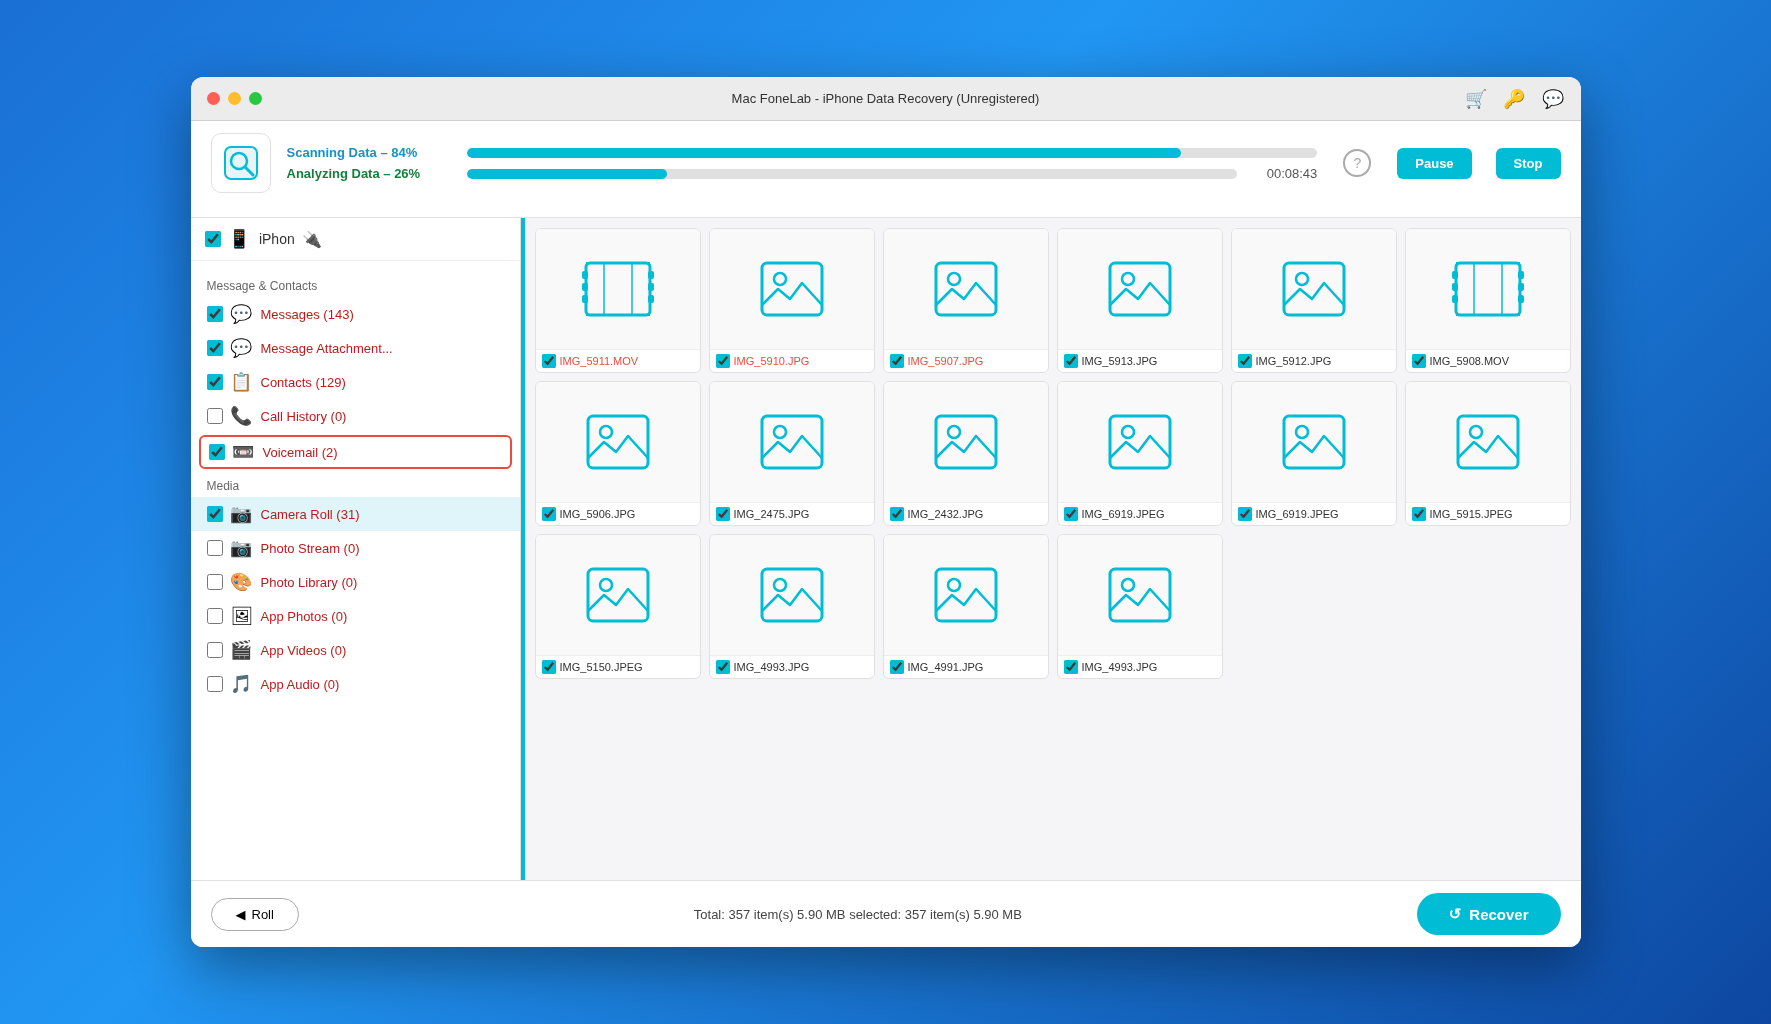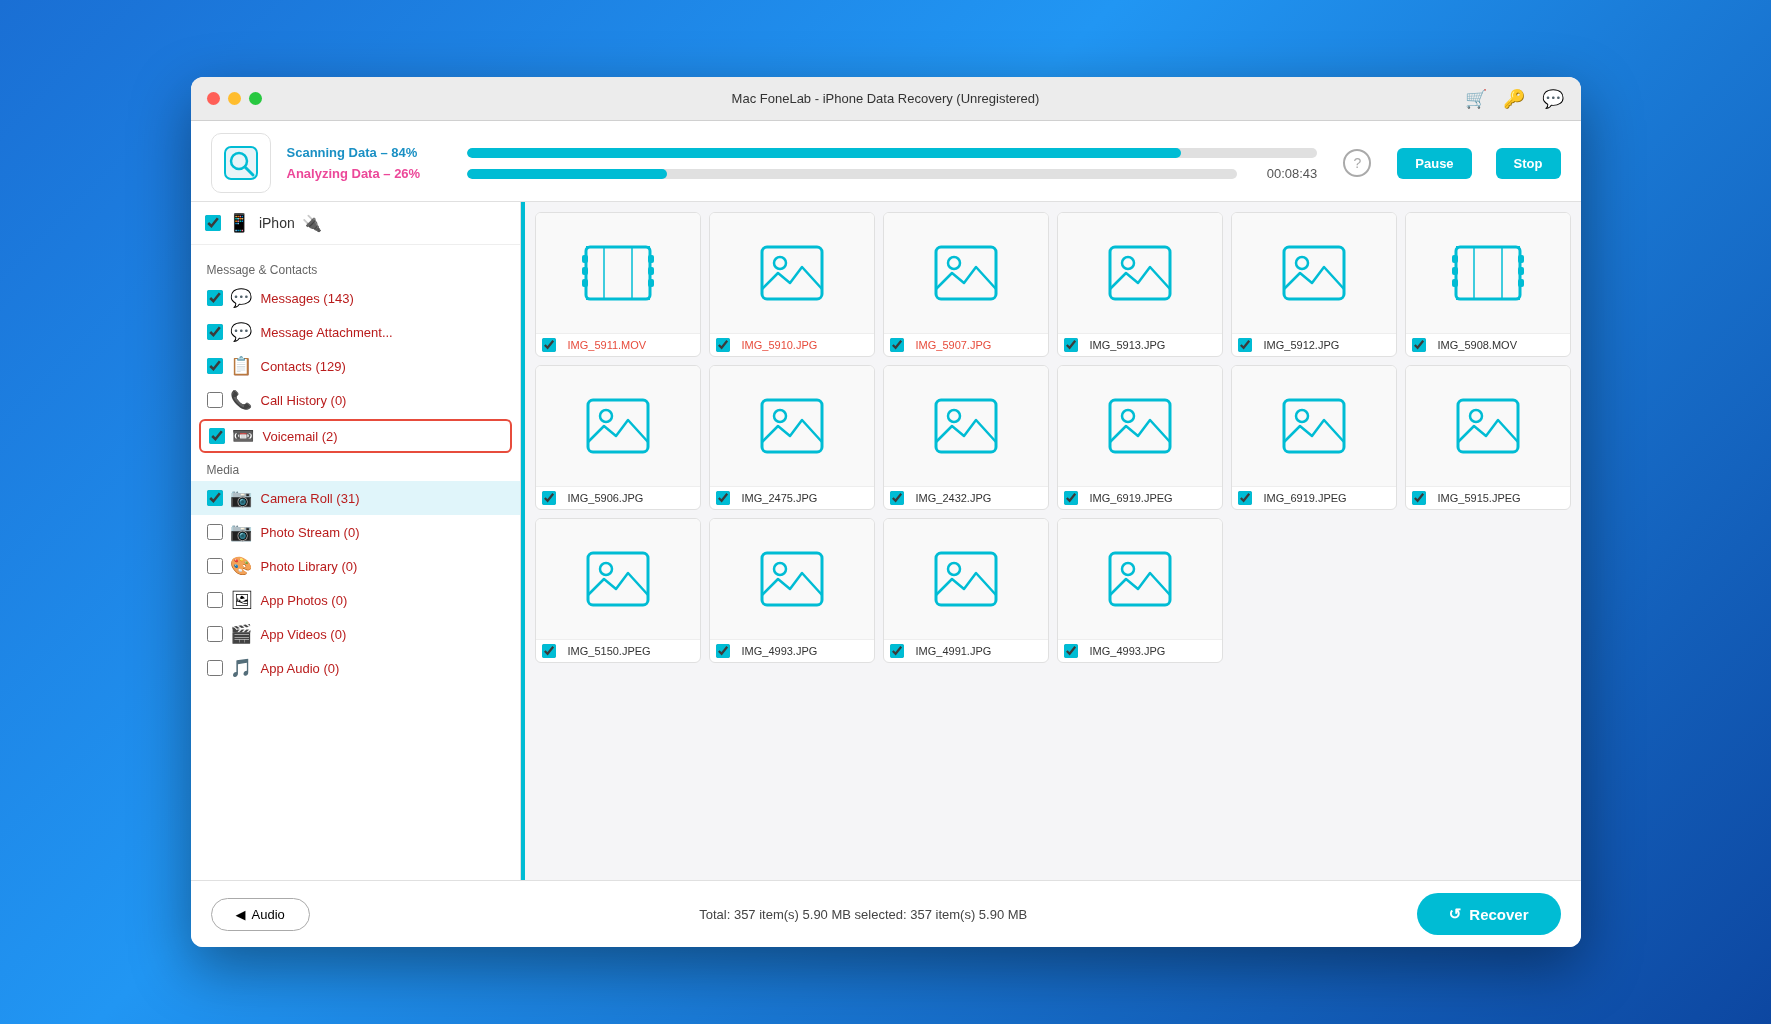--- a/index.html
+++ b/index.html
@@ -62,21 +62,21 @@
       gap: 16px;
       color: #555;
     }
     .title-icons span {
       font-size: 18px;
       cursor: pointer;
     }
     
     .progress-area {
       background: #fff;
-      padding: 12px 20px 8px 20px;
+      padding: 12px 20px 24px 20px;
       display: flex;
       align-items: center;
       border-bottom: 1px solid #e0e0e0;
       gap: 16px;
     }
     .app-logo {
       width: 60px;
       height: 60px;
       background: #fff;
       border-radius: 10px;
@@ -112,21 +112,21 @@
       height: 100%;
       border-radius: 5px;
       background: #00bcd4;
     }
     .progress-row2 {
       display: flex;
       align-items: center;
     }
     .progress-label2 {
       font-size: 13px;
-      color: #ec4899;
+      color: #15803d;
       font-weight: 600;
       min-width: 180px;
     }
     .progress-track2 {
       flex: 1;
       height: 10px;
       background: #e0e0e0;
       border-radius: 5px;
       overflow: hidden;
     }
@@ -288,21 +288,21 @@
       background: #f9f9f9;
     }
     .media-thumb svg {
       width: 72px;
       height: 72px;
     }
     .media-footer {
       padding: 4px 6px;
       display: flex;
       align-items: center;
-      gap: 12px;
+      gap: 4px;
       border-top: 1px solid #eee;
     }
     .media-footer input[type="checkbox"] {
       width: 14px;
       height: 14px;
       accent-color: #00bcd4;
     }
     .media-name {
       font-size: 11px;
       color: #333;
@@ -699,21 +699,21 @@
               <span class="media-name">IMG_4993.JPG</span>
             </div>
           </div>
         </div>
     </div>
   </div>
 
   <div class="bottom-bar">
     <button class="back-btn">
       <span>◀</span>
-      <span>Audio</span>
+      <span>Roll</span>
     </button>
     <span class="status-text">Total: 357 item(s) 5.90 MB   selected: 357 item(s) 5.90 MB</span>
     <button class="recover-btn">
       <span>↺</span>
       <span>Recover</span>
     </button>
   </div>
 </div>
 
 </body></html>

